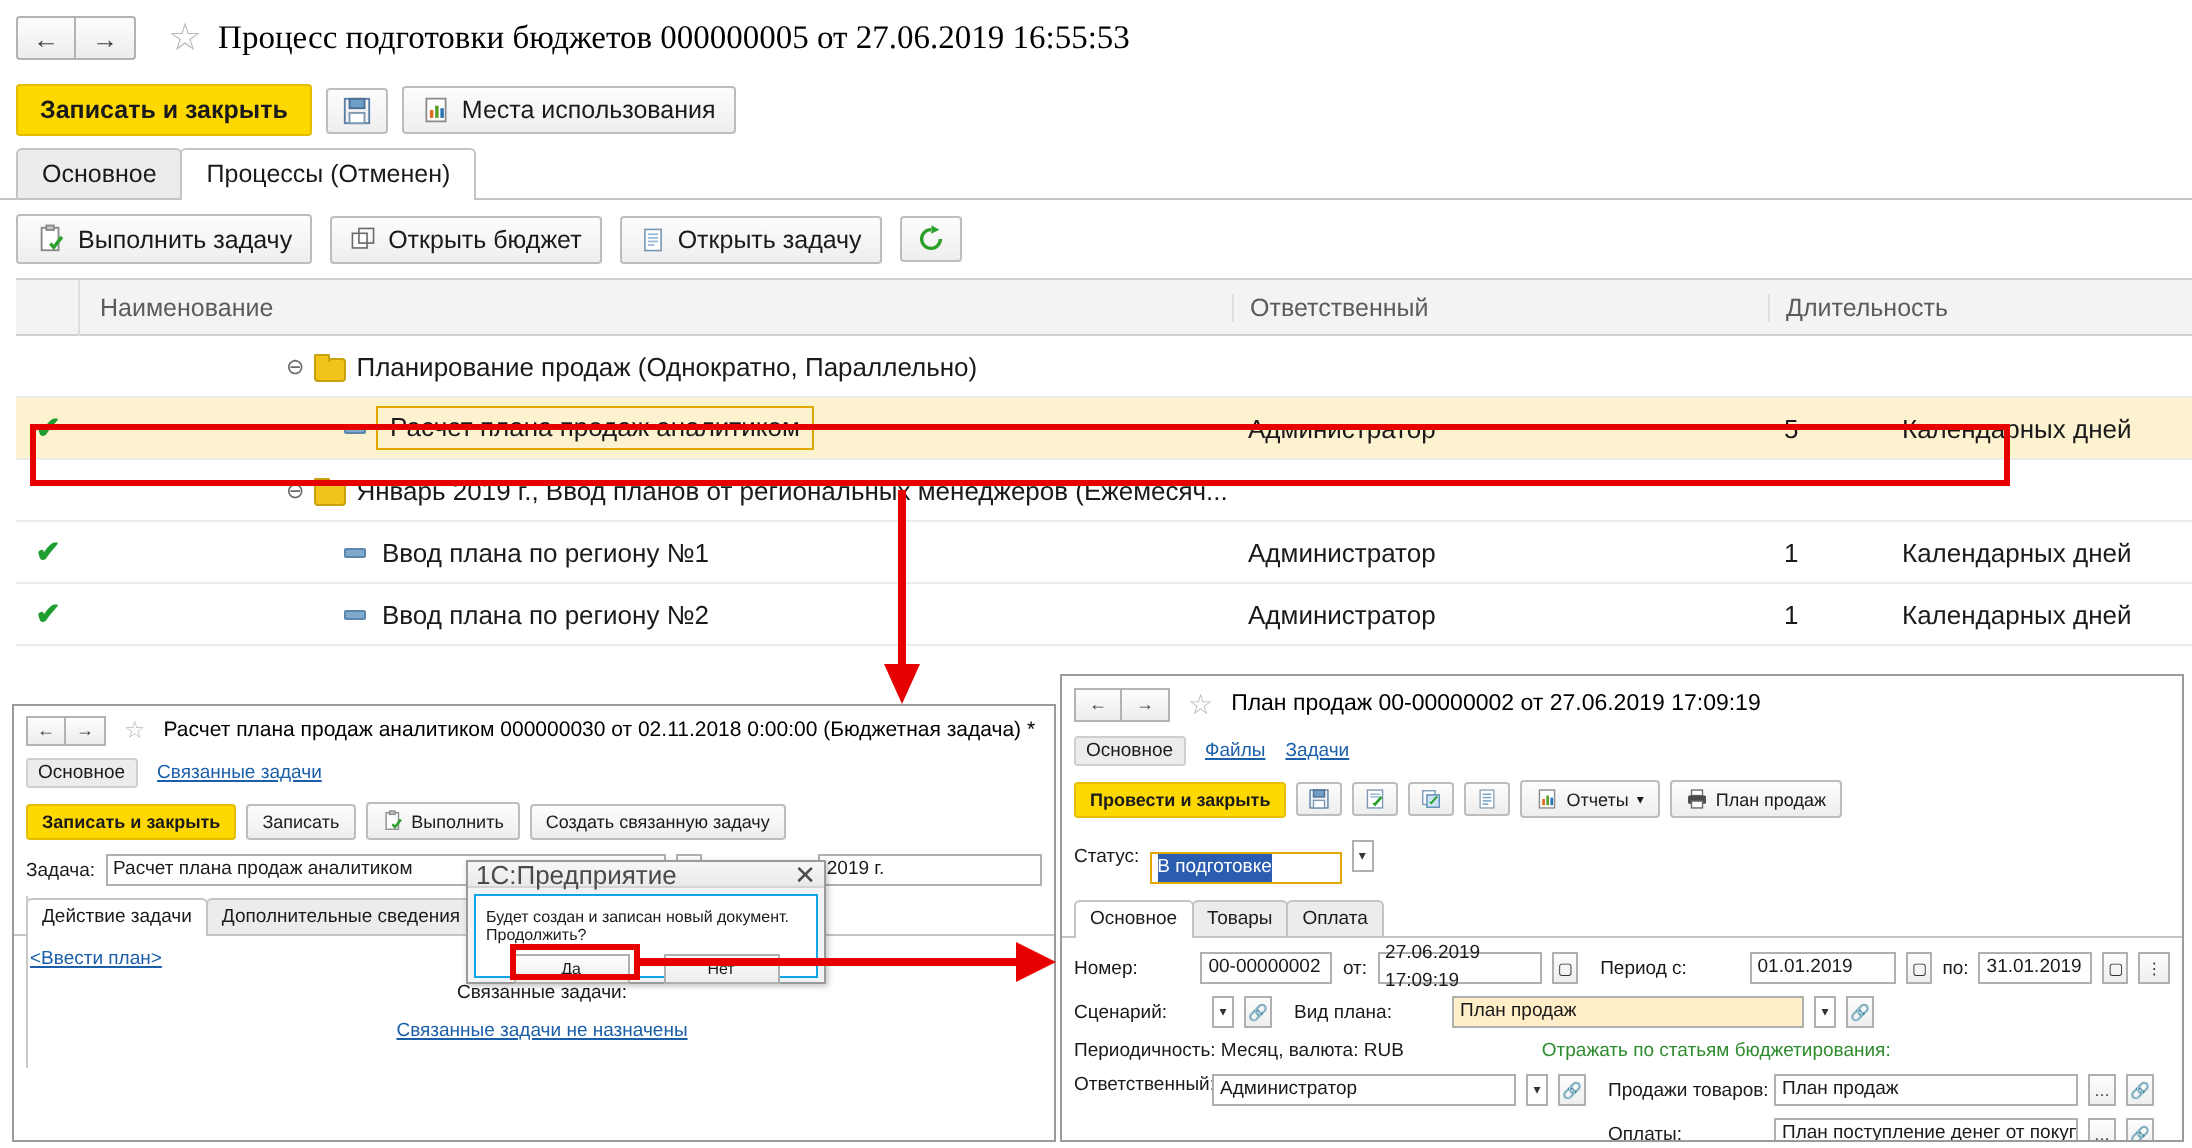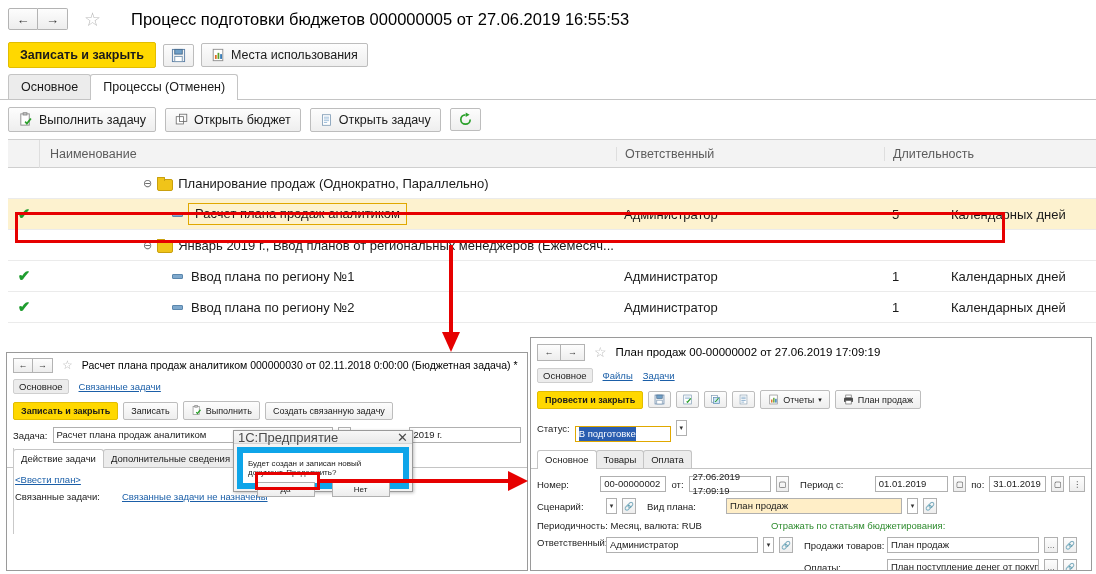--- a/index.html
+++ b/index.html
@@ -18,21 +18,21 @@
 
   .titlebar { display:flex; align-items:center; height:38px; padding-left:8px; }
   .navbtns { display:flex; }
   .navbtn {
     width:30px; height:22px; border:1px solid #b3b3b3; background:linear-gradient(#fdfdfd,#ededed);
     display:flex; align-items:center; justify-content:center; font-size:13px; color:#3a3a3a;
   }
   .navbtn.left { border-radius:2px 0 0 2px; }
   .navbtn.right { border-left:none; border-radius:0 2px 2px 0; }
   .star { margin-left:16px; font-size:19px; color:#b8b8b8; line-height:1; }
-  .doc-title { margin-left:30px; font-size:16.5px; color:#000; white-space:nowrap; }
+  .doc-title { margin-left:8px; font-size:16.5px; color:#000; white-space:nowrap;font-family:Liberation Serif, serif; }
 
   .cmdbar { display:flex; align-items:center; height:34px; padding-left:8px; gap:7px; }
   .btn-yellow {
     background:#ffd800; border:1px solid #e2bd00; border-radius:2px;
     font-weight:bold; font-size:12.5px; color:#1a1a1a; padding:5px 11px; white-space:nowrap;
   }
   .btn-plain {
     background:linear-gradient(#fdfdfd,#eeeeee); border:1px solid #bdbdbd; border-radius:2px;
     font-size:12.5px; color:#1a1a1a; padding:4px 9px; display:flex; align-items:center; gap:6px; white-space:nowrap;
   }
@@ -118,21 +118,21 @@
 
   .link-blue { color:#1b5fa8; font-size:9.5px; text-decoration:underline; }
   .green-note { color:#2e8b2e; font-size:9.5px; }
 
   
   #dialog { position:absolute; left:233px; top:430px; width:180px; height:62px;
      border:1px solid #9a9a9a; background:#f3f3f3; box-shadow:1px 1px 3px rgba(0,0,0,.25); }
   .dlg-title { display:flex; justify-content:space-between; align-items:center; height:13px;
      background:linear-gradient(#f7f7f7,#e9e9e9); border-bottom:1px solid #d4d4d4; padding:0 4px;
      font-size:13px; color:#4a4a4a; }
-  .dlg-body { background:#fff; margin:3px; height:42px; border:6px solid #0ea5e9; }
+  .dlg-body { background:#fff; margin:3px; height:42px; border:1px solid #0ea5e9; }
   .dlg-text { font-size:8px; padding:6px 5px 0 5px; color:#1a1a1a; }
   .dlg-btns { display:flex; gap:17px; justify-content:center; margin-top:5px; }
   .dlg-btn { border:1px solid #b0b0b0; background:linear-gradient(#fdfdfd,#ededed); font-size:8px;
      width:58px; text-align:center; padding:2px 0; color:#1a1a1a; }
 
   .arrow-svg { position:absolute; left:0; top:0; pointer-events:none; }
 </style>
 </head>
 <body>
 
@@ -329,21 +329,21 @@
     <span class="inp" style="width:112px;">2019 г.</span>
   </div>
 
   <div class="inner-tabs">
     <div class="inner-tab active">Действие задачи</div>
     <div class="inner-tab">Дополнительные сведения</div>
   </div>
 
   <div style="padding:6px 0 0 8px;">
     <div class="link-blue">&lt;Ввести план&gt;</div>
-    <div style="display:flex; gap:22px; margin-top:6px; align-items:center;">
+    <div style="display:flex; gap:8px; margin-top:6px; align-items:center;flex-direction:column;">
       <span style="font-size:9.5px;">Связанные задачи:</span>
       <span class="link-blue">Связанные задачи не назначены</span>
     </div>
   </div>
   <div style="position:absolute; left:6px; top:95px; width:1px; height:86px; background:#c9c9c9;"></div>
 </div>
 
 <div id="dialog">
   <div class="dlg-title">
     <span>1С:Предприятие</span>

